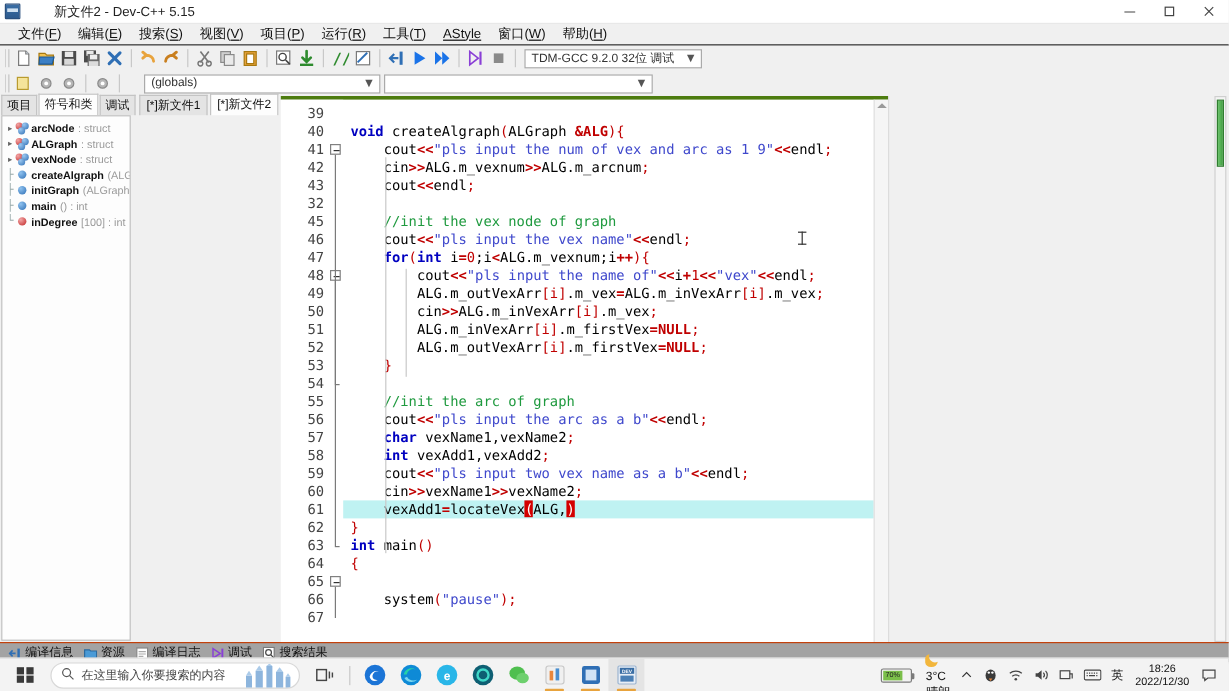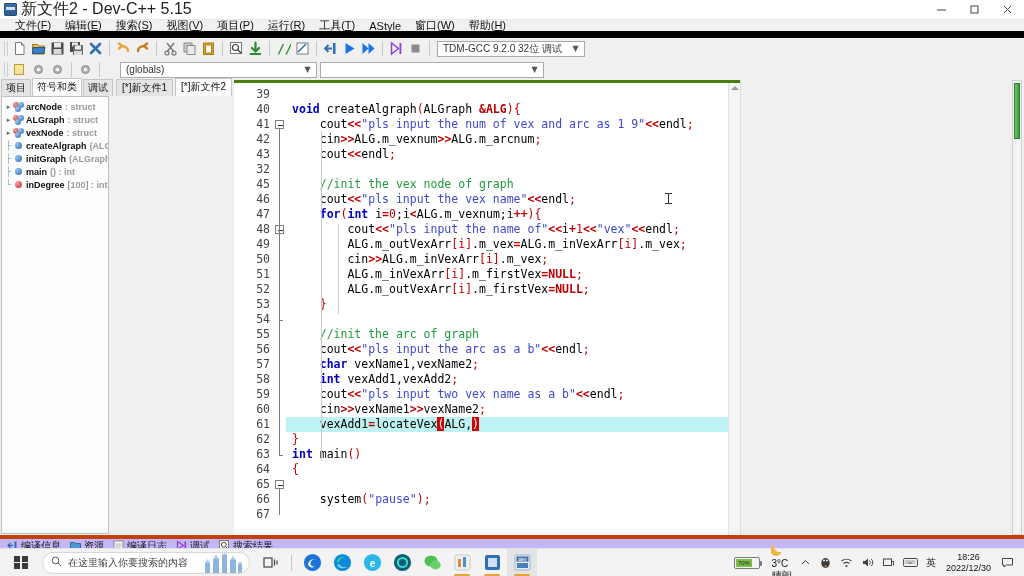--- a/index.html
+++ b/index.html
@@ -19,31 +19,31 @@
   }
   .title-icon {
     width: 13px; height: 13px; margin: 0 4px 0 4px; flex: 0 0 auto;
     background: linear-gradient(#3a6ea5, #2d5a8e);
     border: 1px solid #2a4f7d; border-radius: 1px; position: relative;
   }
   .title-icon::after {
     content: ""; position: absolute; left: 1px; right: 1px; top: 3px; height: 3px;
     background: #cfe0f0;
   }
-  .title-text { font-size: 16px; color: #222; white-space: nowrap; }
+  .title-text { font-size: 11px; color: #222; white-space: nowrap; margin-left: 24px; }
   .win-ctrls { margin-left: auto; display: flex; height: 20px; }
   .win-btn {
     width: 33px; height: 20px; display: flex; align-items: center; justify-content: center;
     font-size: 11px; color: #444; font-family: "DejaVu Sans", sans-serif;
   }
 
   
   .menubar {
     height: 18px; background: #f0f0f0; display: flex; align-items: center;
-    padding-left: 8px; border-bottom: 7px solid #000000;
+    padding-left: 8px; border-bottom: 1px solid #000000;
   }
   .menu-item {
     font-size: 11px; color: #111; padding: 2px 7px; white-space: nowrap;
   }
   .menu-item .ul { text-decoration: underline; }
 
   
   .toolbar {
     height: 21px; background: #f0f0f0; display: flex; align-items: center;
     padding-left: 2px;
@@ -97,21 +97,21 @@
     width: 7px; height: 7px; border-radius: 50%; display: inline-block;
   }
   .dot-blue { background: radial-gradient(circle at 32% 30%, #8fc2ef, #2f6fb5); }
   .dot-red  { background: radial-gradient(circle at 32% 30%, #f3a6a6, #c02626); }
   .tri-cluster { position: relative; width: 12px; height: 10px; }
   .tri-cluster i { position: absolute; width: 6px; height: 6px; border-radius: 50%; }
   .tri-cluster i:nth-child(1){ left:0; top:0; background: radial-gradient(circle at 32% 30%,#f3a6a6,#c02626);}
   .tri-cluster i:nth-child(2){ left:5px; top:0; background: radial-gradient(circle at 32% 30%,#9cc8f0,#2f6fb5);}
   .tri-cluster i:nth-child(3){ left:2px; top:4px; background: radial-gradient(circle at 32% 30%,#9cc8f0,#2f6fb5);}
   .tname { font-weight: bold; color: #111; }
-  .ttype { color: #9a9a9a; margin-left: 3px; font-weight: bold; }
+  .ttype { color: #9a9a9a; margin-left: 3px; font-weight: normal; }
 
   
   .editor-wrap { flex: 1; display: flex; flex-direction: row; min-width: 0; }
   .ed-tabs { height: 16px; display: flex; align-items: flex-end; padding-left: 6px; }
   .ed-tab {
     font-size: 10px; color: #111; padding: 1px 5px; background: #e4e4e4;
     border: 1px solid #c4c4c4; border-bottom: none; margin-right: 2px; white-space: nowrap;
   }
   .ed-tab.active { background: #fdfdfd; padding-bottom: 2px; }
   .code-area {
@@ -182,22 +182,22 @@
     position: absolute; right: 2px; top: 0; width: 10px; height: 100%;
     background: #f4f4f4; border: 1px solid #cfcfcf;
   }
   .outer-thumb {
     position: absolute; left: 1px; right: 1px; top: 2px; height: 56px;
     background: linear-gradient(to right,#6ec36e,#3f9e3f); border: 1px solid #2f7d2f;
   }
 
   
   .panel-tabs {
-    height: 17px; background: #c4b5fd; display: flex; align-items: center;
-    padding-left: 4px; border-top: 4px solid #c2410c;
+    height: 17px; background: #a3a3a3; display: flex; align-items: center;
+    padding-left: 4px; border-top: 1px solid #c2410c;
   }
   .ptab { display: flex; align-items: center; font-size: 10px; color: #111;
           padding: 1px 6px 1px 3px; white-space: nowrap; }
   .ptab .pic { margin-right: 3px; display: flex; }
 
   
   .statusbar {
     height: 18px; background: #f0f0f0; display: flex; align-items: center;
     border-top: 1px solid #dcdcdc; font-size: 10px; color: #111;
   }

